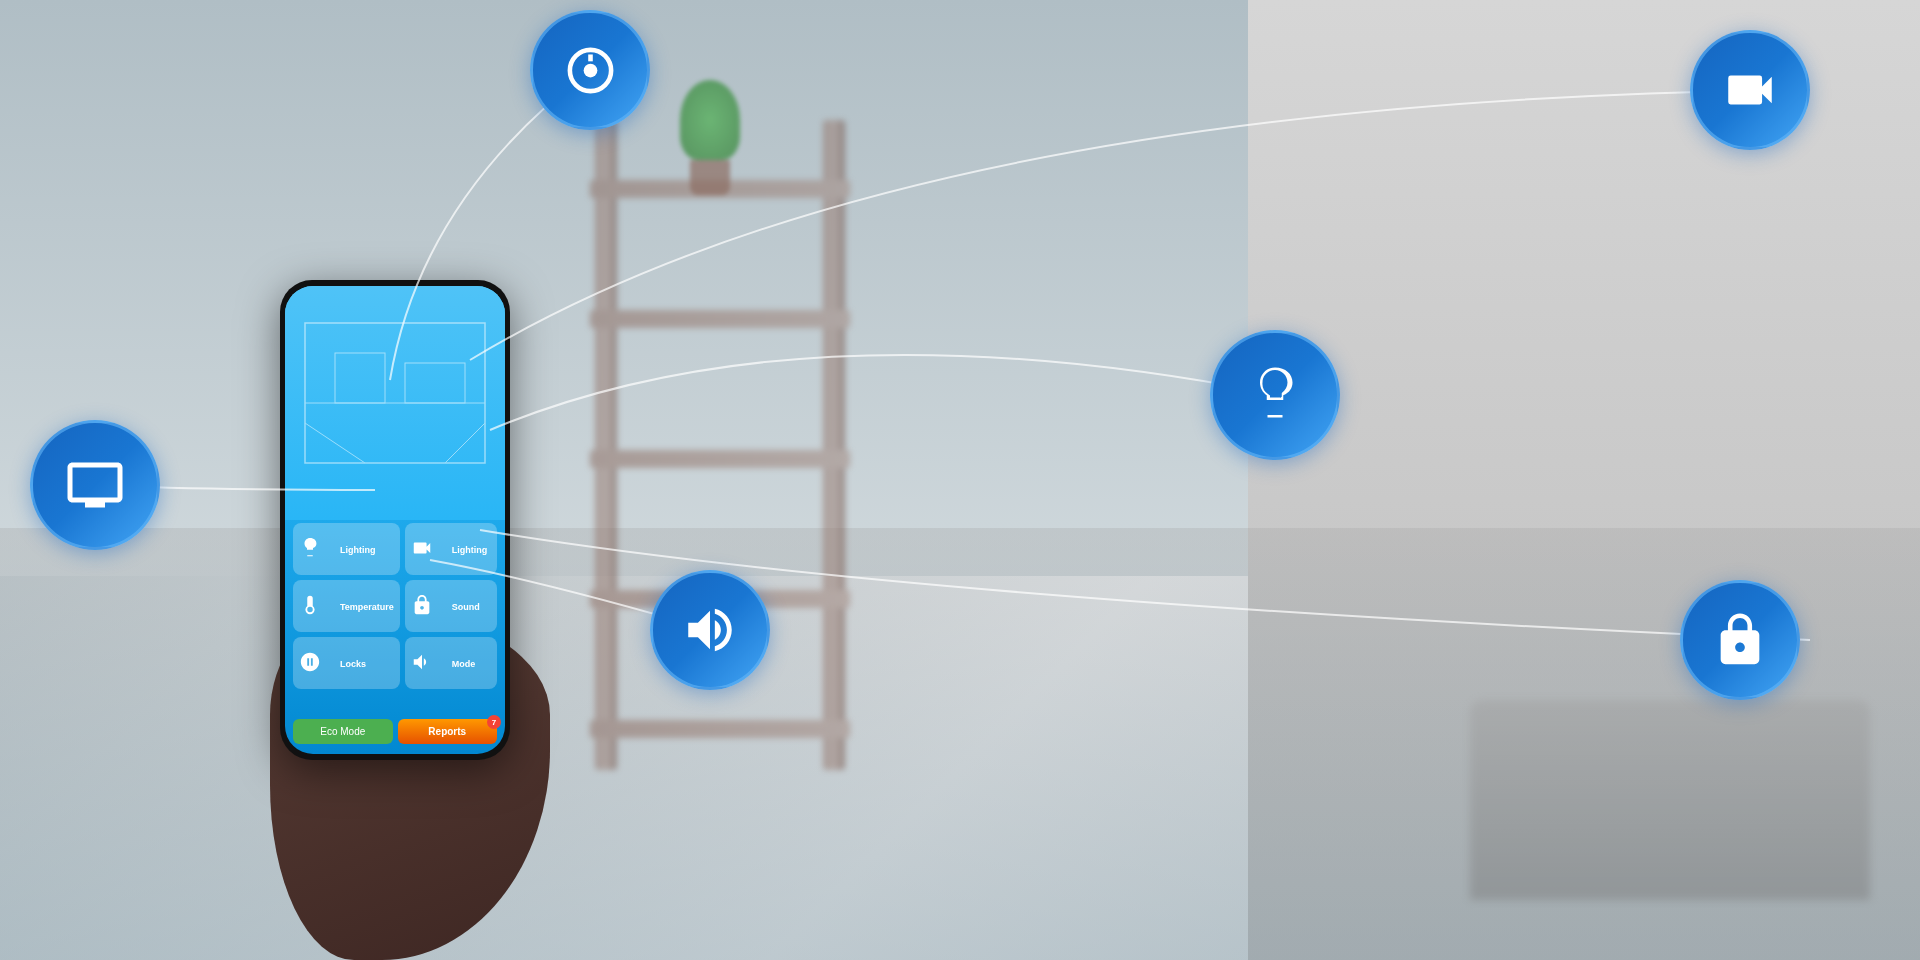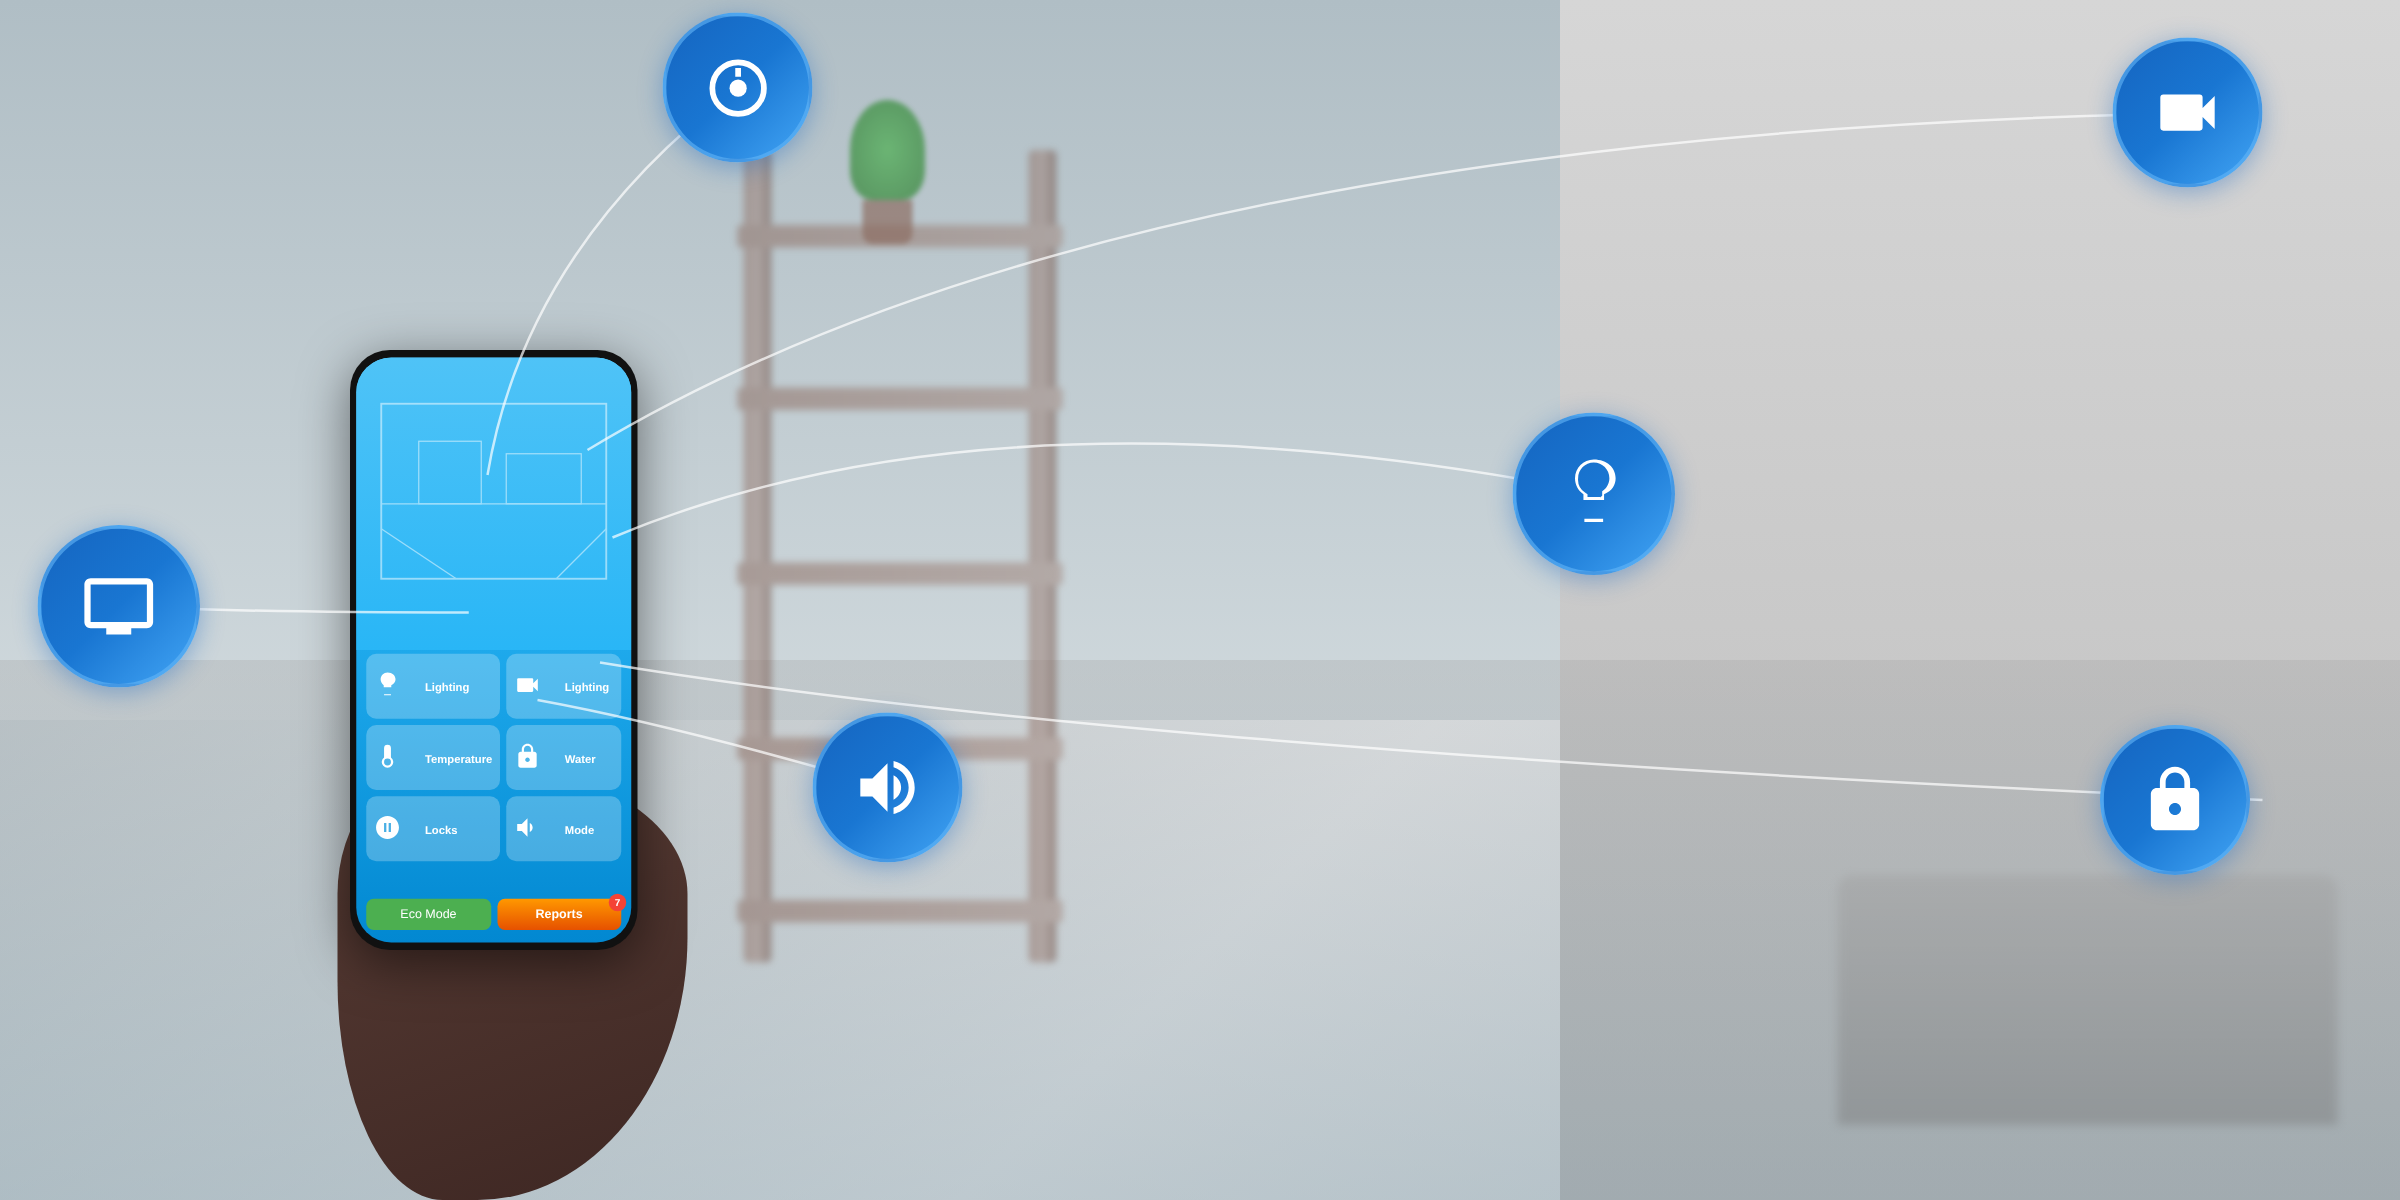--- a/index.html
+++ b/index.html
@@ -420,21 +420,21 @@
               </svg>
           </div>
           <span class="cell-label">Temperature</span>
         </div>
         <div class="app-cell">
           <div class="cell-icon">
             <svg width="22" height="22" viewBox="0 0 24 24" fill="white">
                 <path d="M18 8h-1V6c0-2.76-2.24-5-5-5S7 3.24 7 6v2H6c-1.1 0-2 .9-2 2v10c0 1.1.9 2 2 2h12c1.1 0 2-.9 2-2V10c0-1.1-.9-2-2-2zm-6 9c-1.1 0-2-.9-2-2s.9-2 2-2 2 .9 2 2-.9 2-2 2zm3.1-9H8.9V6c0-1.71 1.39-3.1 3.1-3.1 1.71 0 3.1 1.39 3.1 3.1v2z"></path>
               </svg>
           </div>
-          <span class="cell-label">Water</span>
+          <span class="cell-label">Sound</span>
         </div>
         <div class="app-cell">
           <div class="cell-icon">
             <svg width="22" height="22" viewBox="0 0 24 24" fill="white">
                 <path d="M12 2C6.48 2 2 6.48 2 12s4.48 10 10 10 10-4.48 10-10S17.52 2 12 2zm-1 14H9V8h2v8zm4 0h-2V8h2v8z"></path>
               </svg>
           </div>
           <span class="cell-label">Locks</span>
         </div>
         <div class="app-cell">

